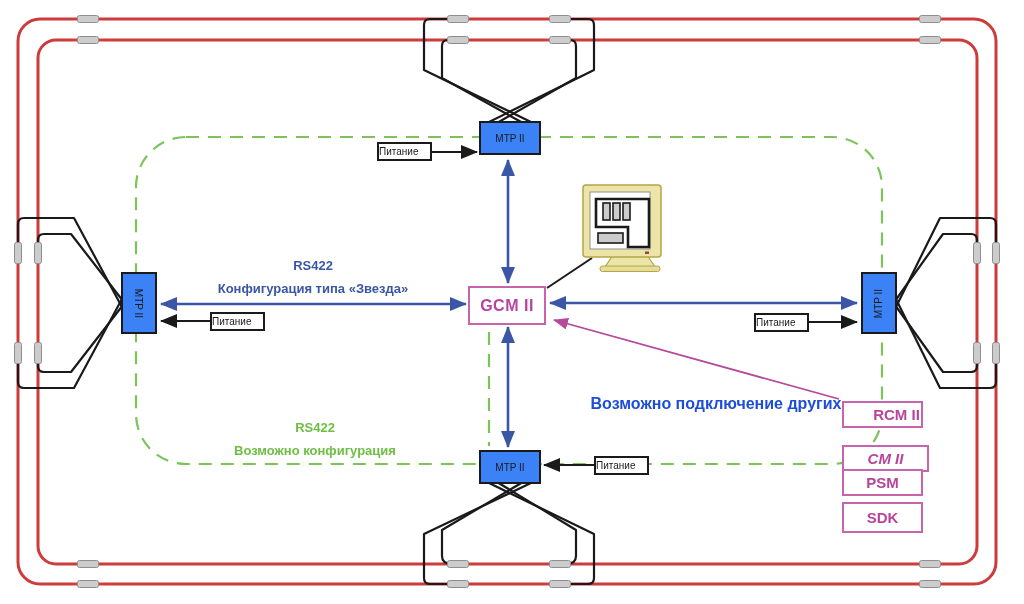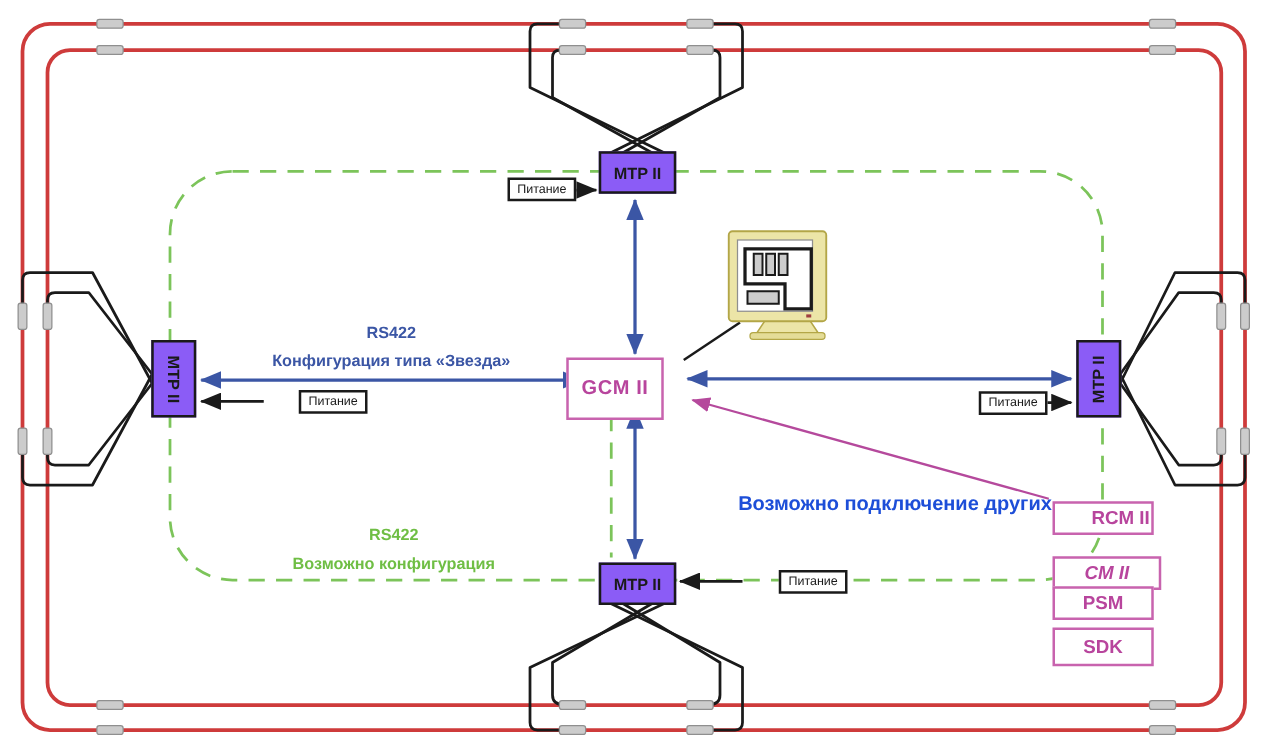--- a/index.html
+++ b/index.html
@@ -3,35 +3,35 @@
 <meta charset="utf-8">
 <style>
   html,body{margin:0;padding:0;background:#ffffff;}
   #stage{
     position:relative;width:1024px;height:604px;background:#ffffff;
     font-family:"Liberation Sans","DejaVu Sans",sans-serif;overflow:hidden;
   }
   #wires{position:absolute;left:0;top:0;}
   .node{
     position:absolute;display:flex;align-items:center;justify-content:center;
-    background:#8b5cf6;border:2px solid #1a1a1a;box-sizing:border-box;
-    font-weight:bold;font-size:13px;color:#1a1a1a;white-space:nowrap;
+    background:#3b82f6;border:2px solid #1a1a1a;box-sizing:border-box;
+    font-weight:normal;font-size:10px;color:#1a1a1a;white-space:nowrap;
   }
   .node.vert span{display:block;white-space:nowrap;}
   .node.left-rot span{transform:rotate(90deg);}
   .node.right-rot span{transform:rotate(-90deg);}
   .gcm{
     position:absolute;display:flex;align-items:center;justify-content:center;
     background:#ffffff;border:2px solid #c863ae;box-sizing:border-box;
     font-weight:bold;font-size:16px;letter-spacing:.5px;color:#b8459d;white-space:nowrap;
   }
   .power{
-    position:absolute;display:flex;align-items:center;justify-content:center;
+    position:absolute;display:flex;align-items:center;
     background:#ffffff;border:2px solid #1a1a1a;box-sizing:border-box;
-    font-size:10px;color:#1a1a1a;white-space:nowrap;margin-left:29px;
+    font-size:10px;color:#1a1a1a;white-space:nowrap;
   }
   .ctrl{
     position:absolute;display:flex;align-items:center;justify-content:center;
     background:#ffffff;border:2px solid #c863ae;box-sizing:border-box;
     font-weight:bold;font-size:15px;color:#b8459d;white-space:nowrap;
   }
   .lbl{
     position:absolute;text-align:center;font-weight:bold;font-size:13px;line-height:23px;
     white-space:nowrap;
   }
@@ -161,21 +161,21 @@
   <div class="node" style="left:479px;top:450px;width:62px;height:34px;">
     <span>MTP II</span>
   </div>
   <div class="node vert left-rot" style="left:121px;top:272px;width:36px;height:62px;">
     <span>MTP II</span>
   </div>
   <div class="node vert right-rot" style="left:861px;top:272px;width:36px;height:62px;">
     <span>MTP II</span>
   </div>
 
-  <div class="gcm" style="left:453px;top:286px;width:78px;height:50px;">
+  <div class="gcm" style="left:468px;top:286px;width:78px;height:39px;">
     <span>GCM II</span>
   </div>
 
   <div class="power" style="left:377px;top:142px;width:55px;height:19px;">
     <span>Питание</span>
   </div>
   <div class="power" style="left:210px;top:312px;width:55px;height:19px;">
     <span>Питание</span>
   </div>
   <div class="power" style="left:754px;top:313px;width:55px;height:19px;">

